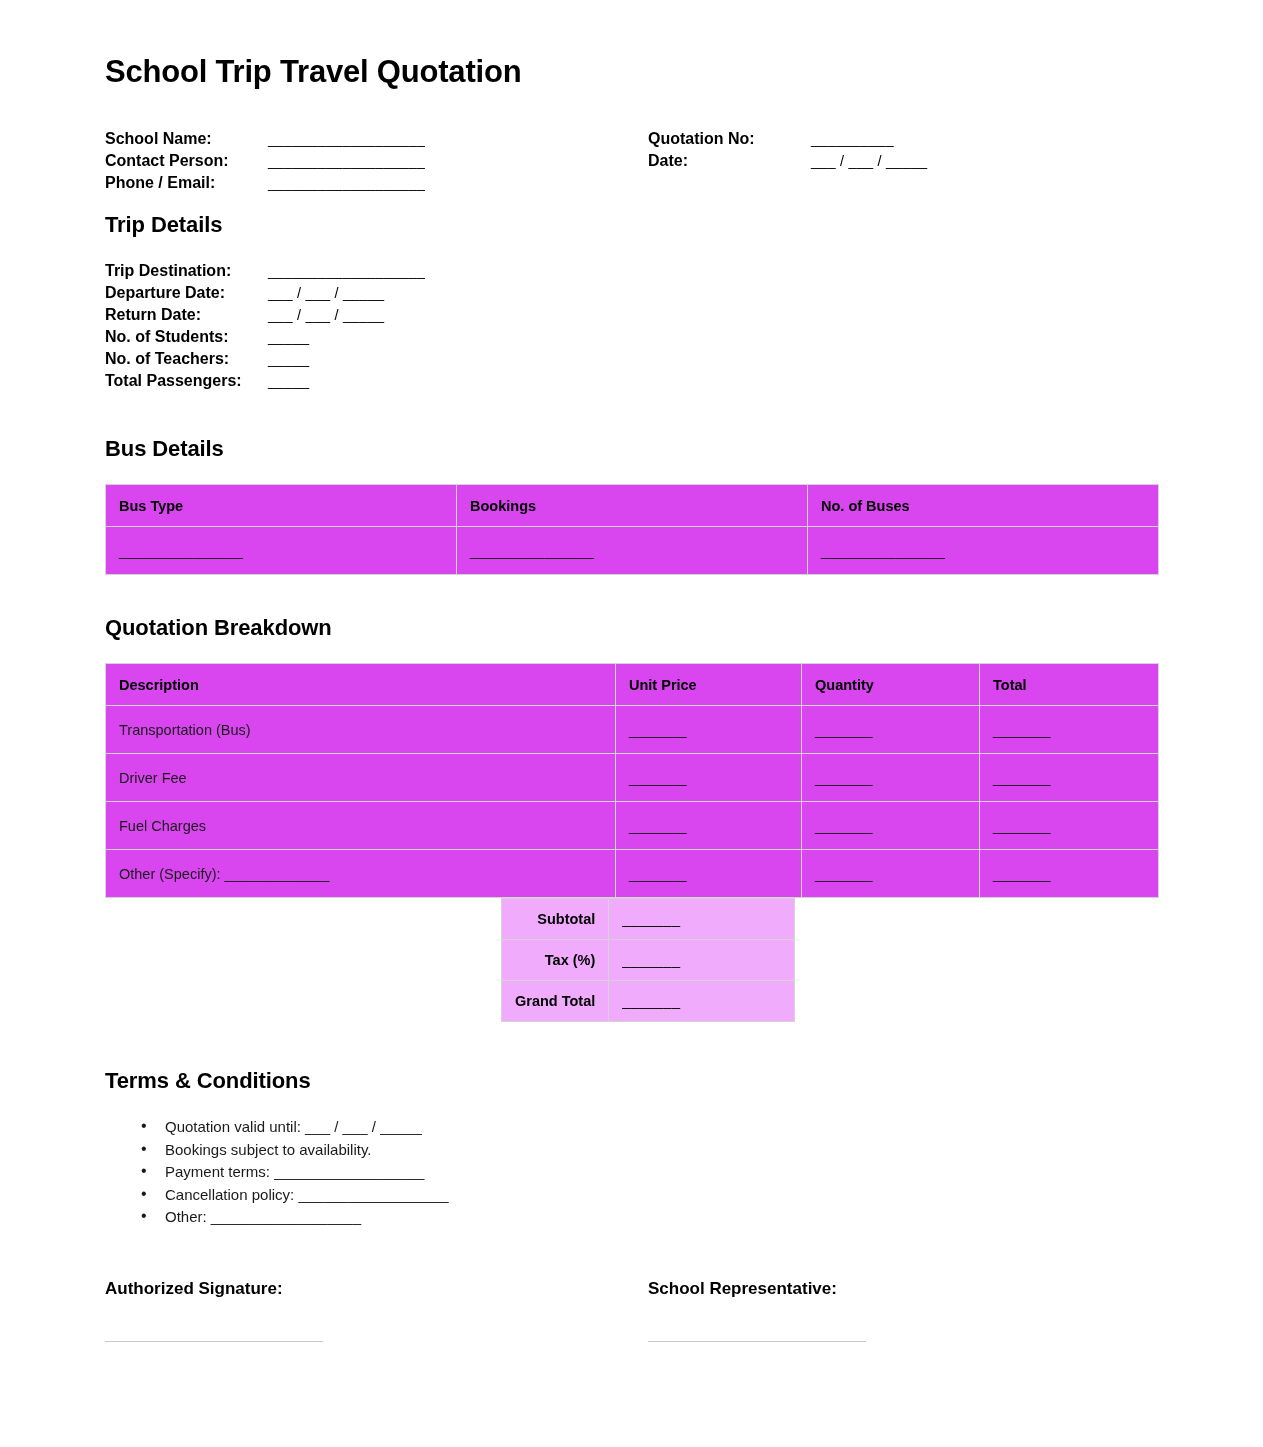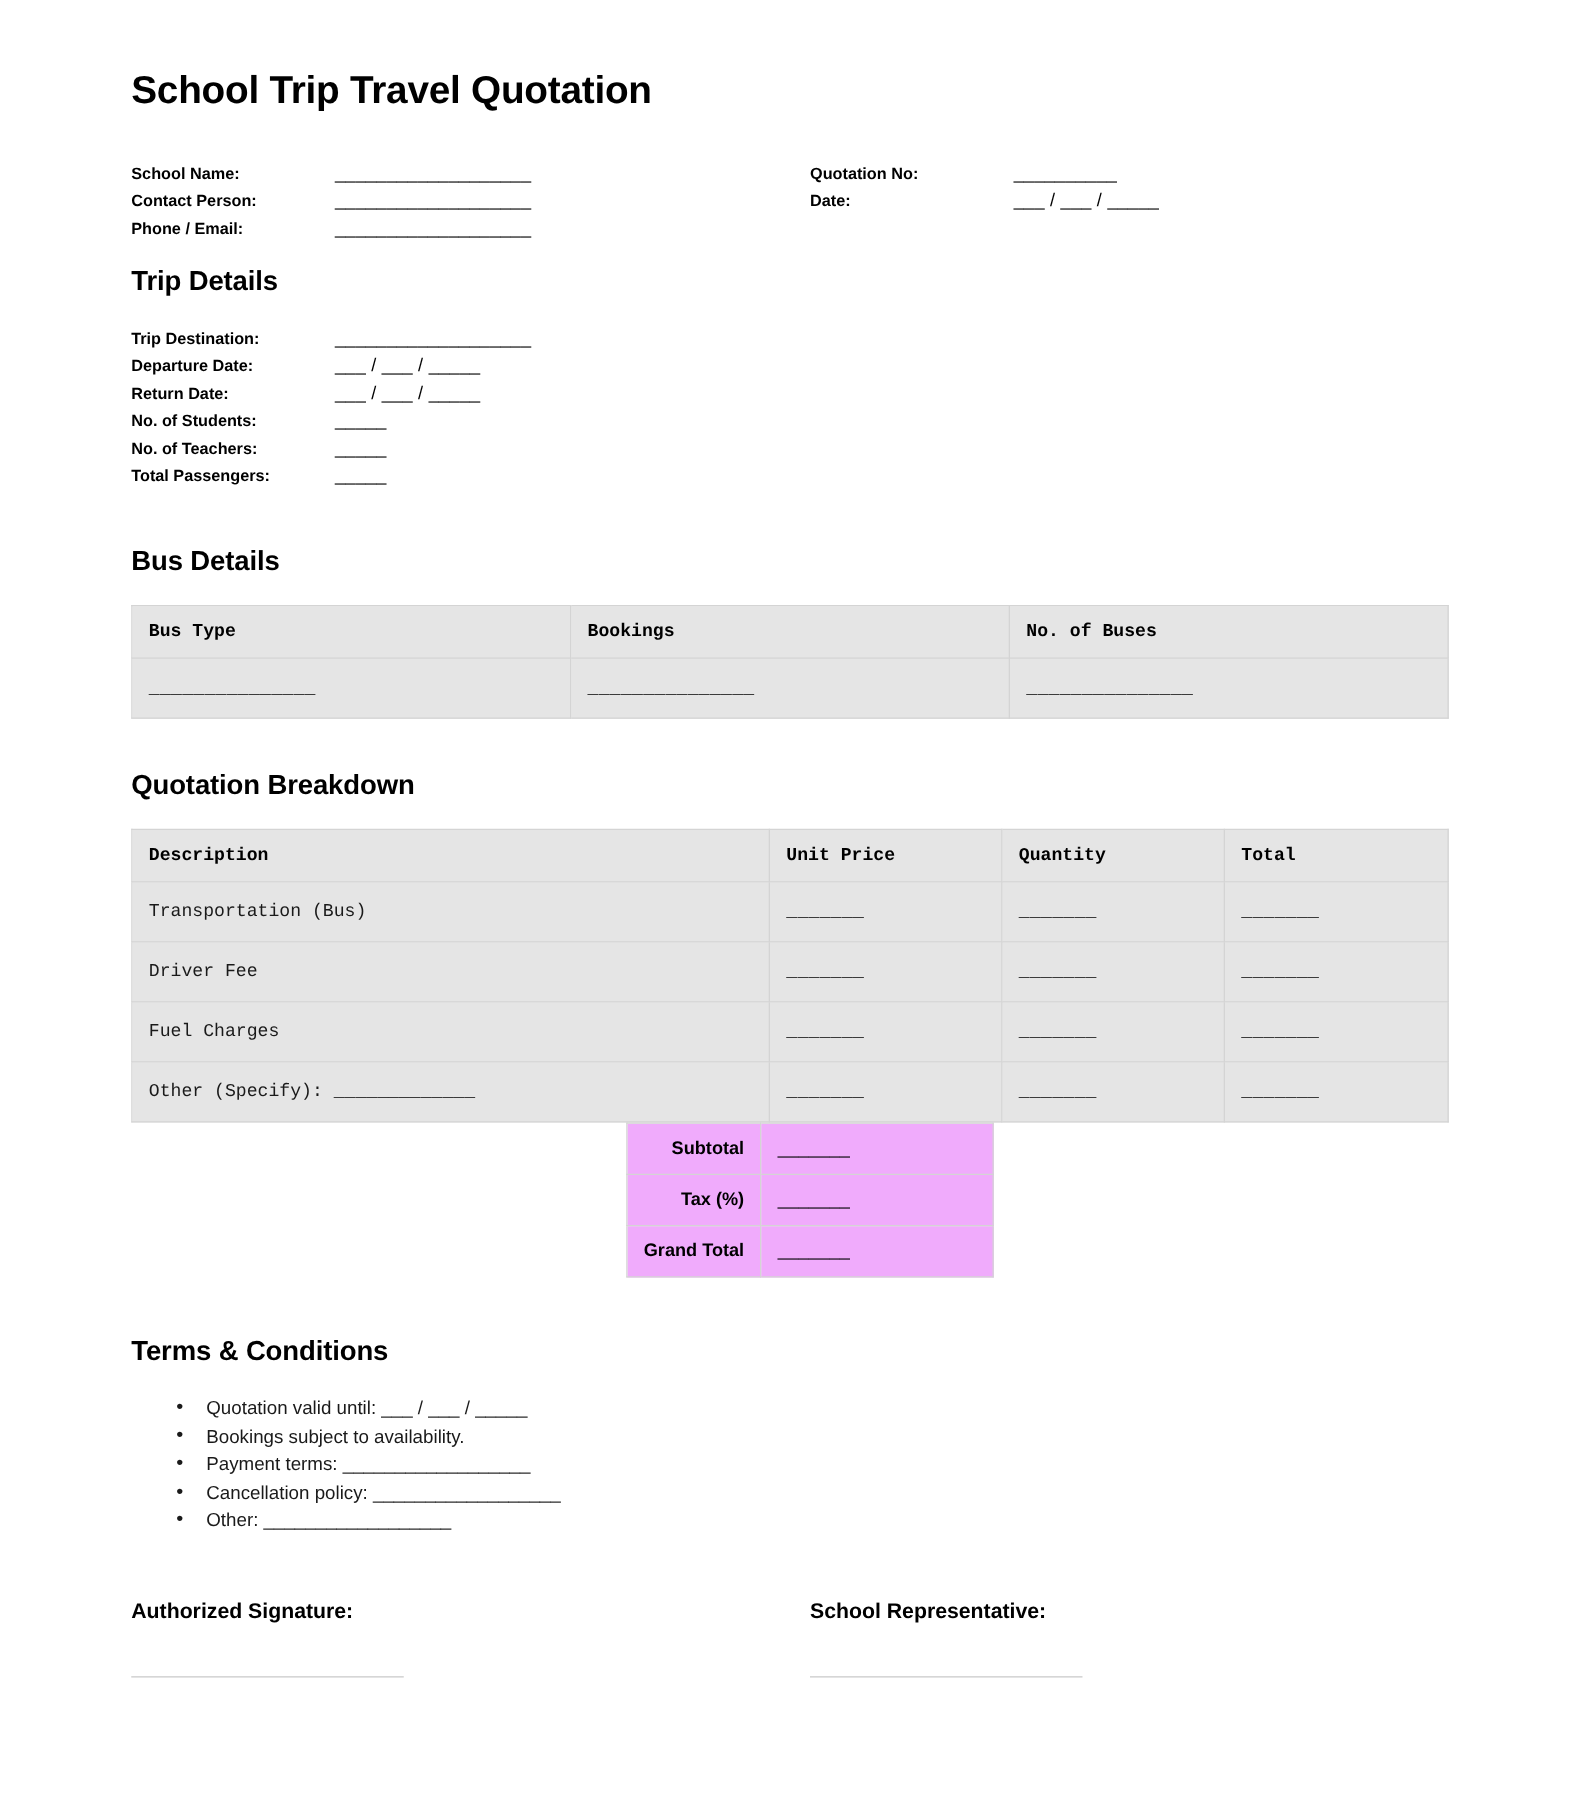--- a/index.html
+++ b/index.html
@@ -47,21 +47,21 @@
   .header-col-right { flex: 1; }
 
   .field-row {
     display: flex;
     align-items: baseline;
     line-height: 22px;
     margin-bottom: 0px;
     white-space: nowrap;
   }
   .field-label {
-    font-size: 13px;
+    font-size: 16px;
     font-weight: bold;
     color: #000;
   }
   .fl-w1 { width: 163px; flex: none; }   
   .fl-w2 { width: 163px; flex: none; }   
   .fl-w3 { width: 163px; flex: none; }   
   .field-value {
     font-size: 14.5px;
     color: #000;
     letter-spacing: 0.2px;
@@ -73,22 +73,21 @@
     width: 1053px;
     table-layout: fixed;
   }
   table.grid th, table.grid td {
     border: 1px solid #d4d4d4;
     text-align: left;
     vertical-align: middle;
     font-size: 14.5px;
     color: #1a1a1a;
     padding: 14px 13px;
-    background: #e5e5e5;
-    font-family: Liberation Mono, monospace;
+    background: #d946ef;
   }
   table.grid th {
     font-weight: bold;
     color: #000;
     height: 42px;
     padding-top: 12px;
     padding-bottom: 12px;
   }
   table.grid td {
     height: 48px;

